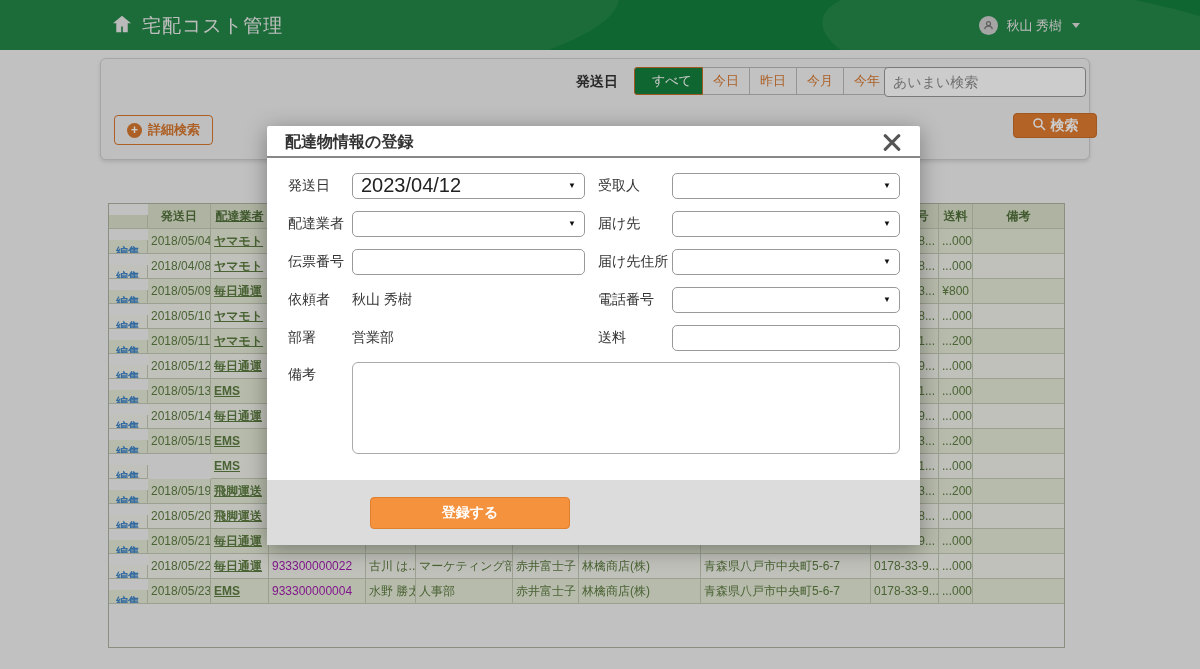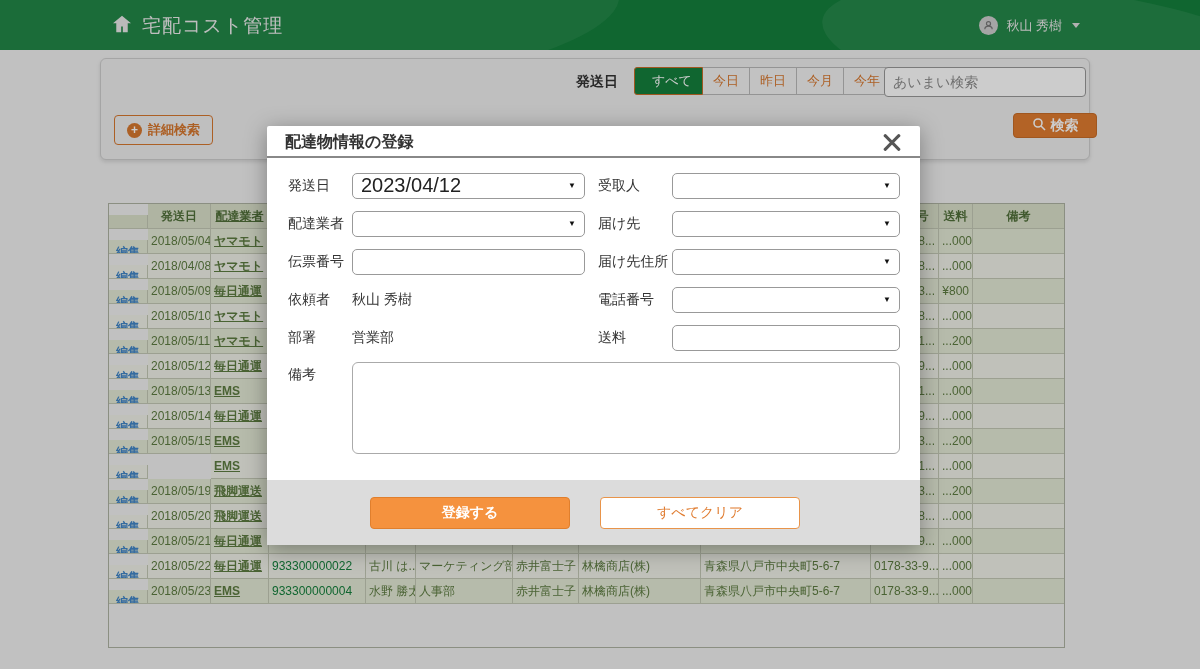--- a/index.html
+++ b/index.html
@@ -39,21 +39,21 @@
   .table-wrap { position:absolute; left:108px; top:203px; width:957px; height:445px; border:1px solid #aeb3a3; background:transparent; }
   .t-row { display:flex; height:25px; }
   .t-cell { font-size:12px; line-height:24px; padding:0 3px; white-space:nowrap; overflow:hidden; border-right:1px solid #c3c8b6; border-bottom:1px solid #c3c8b6; color:#5d7c41; }
   .t-cell:last-child { border-right:none; }
   .t-head .t-cell { background:#dbe2cb; color:#51703a; font-weight:bold; text-align:center; }
   .t-row.odd  .t-cell { background:#e4ead6; }
   .t-row.even .t-cell { background:#f0f2e9; }
   .edit-link { color:#4186c8; text-decoration:underline; font-weight:bold; cursor:pointer; }
   .c-edit { text-align:center;margin-top:11px; }
   .c-carrier { font-weight:bold; text-decoration:underline; cursor:pointer; }
-  .c-slip { color:#15803d; }
+  .c-slip { color:#a21caf; }
   .c-phone, .c-fee { text-align:right; }
 
   
   .overlay { position:absolute; left:0; top:0; width:1200px; height:669px; background:rgba(0,0,0,0.2); }
   .modal { position:absolute; left:267px; top:126px; width:653px; height:419px; background:#fff; border-radius:2px; box-shadow:0 4px 22px rgba(0,0,0,0.35); }
   .modal-header { position:relative; height:32px; border-bottom:2px solid #888; }
   .modal-title { position:absolute; left:18px; top:6px; font-size:16px; font-weight:bold; color:#333; }
   .modal-close { position:absolute; right:16px; top:5px; width:24px; height:24px; cursor:pointer; }
   .modal-close i { position:absolute; left:1px; top:10px; width:22px; height:3px; background:#555; border-radius:1px; }
   .modal-close i:first-child { transform:rotate(45deg); }
@@ -432,17 +432,16 @@
       </div>
 
       <div class="note-row">
         <span class="m-label">備考</span>
         <textarea class="note-area" style=""></textarea>
       </div>
 
     </div>
     <div class="modal-footer">
       <button class="submit-btn">登録する</button>
-      <button class="clear-btn">すべてクリア</button>
     </div>
   </div>
 
 </div>
 
 </body></html>

